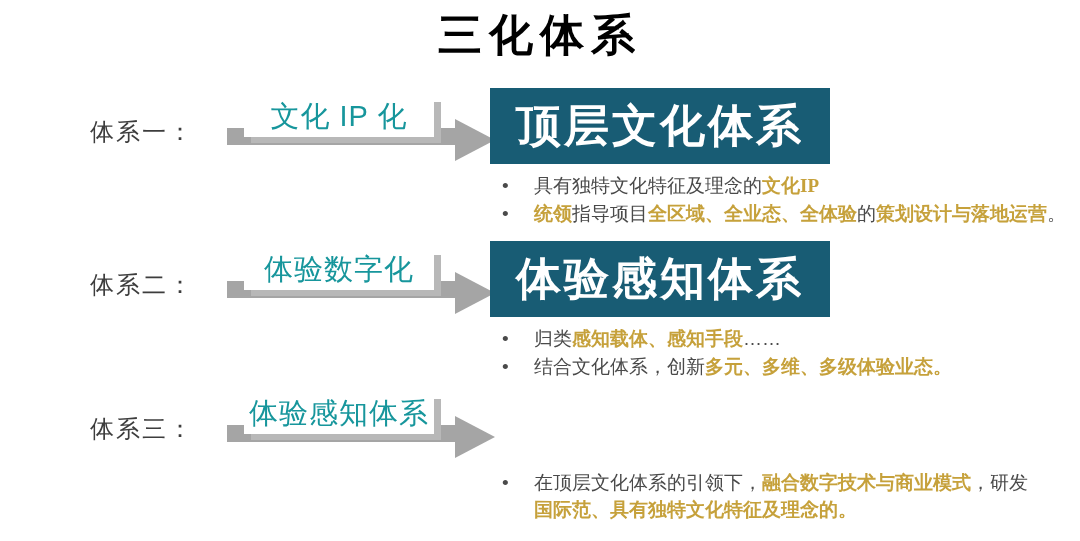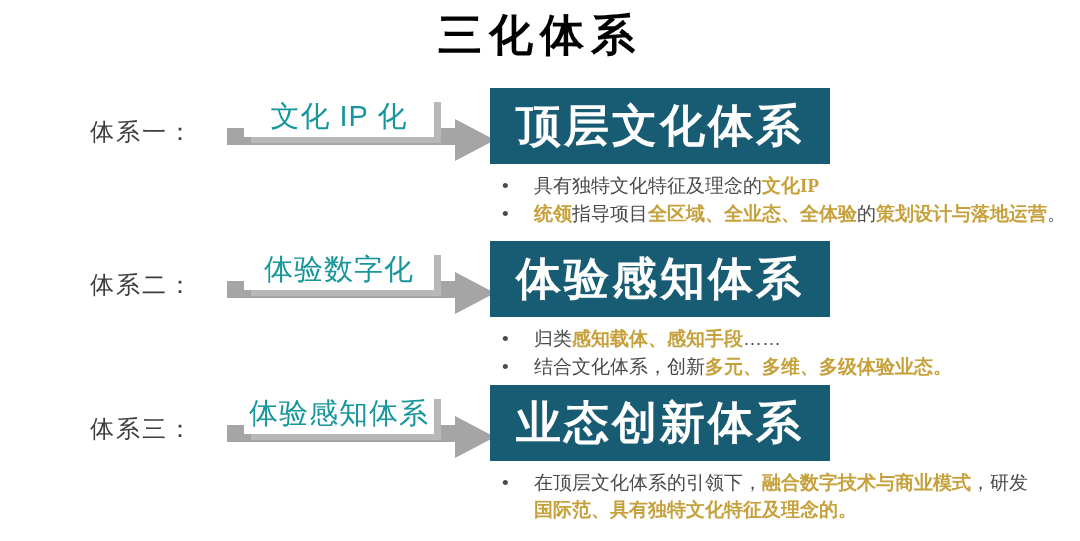--- a/index.html
+++ b/index.html
@@ -131,21 +131,18 @@
     </ul>
   </section>
 
   <section class="row row3">
     <div class="sys-label">体系三：</div>
     <div class="arrow-bar"></div>
     <div class="arrow-head"></div>
     <div class="tag-box">
       <span>体验感知体系</span>
     </div>
-    <div class="head-box">
-      <span>业态创新体系</span>
-    </div>
     <ul class="bullets">
       <li><span>在顶层文化体系的引领下，</span><span class="gold">融合数字技术与商业模式</span><span>，研发</span><br><span class="gold">国际范、具有独特文化特征及理念的。</span></li>
     </ul>
   </section>
 
 </div>
 
 </body></html>

